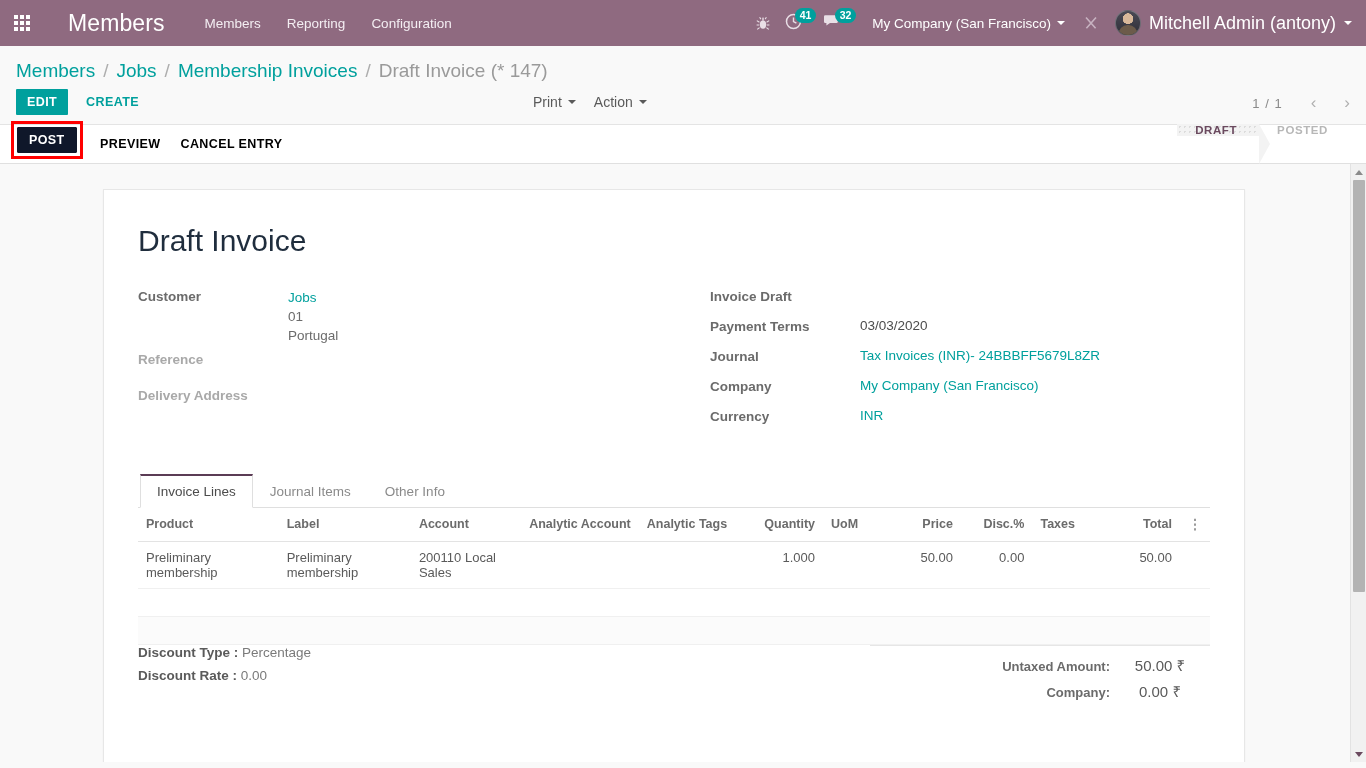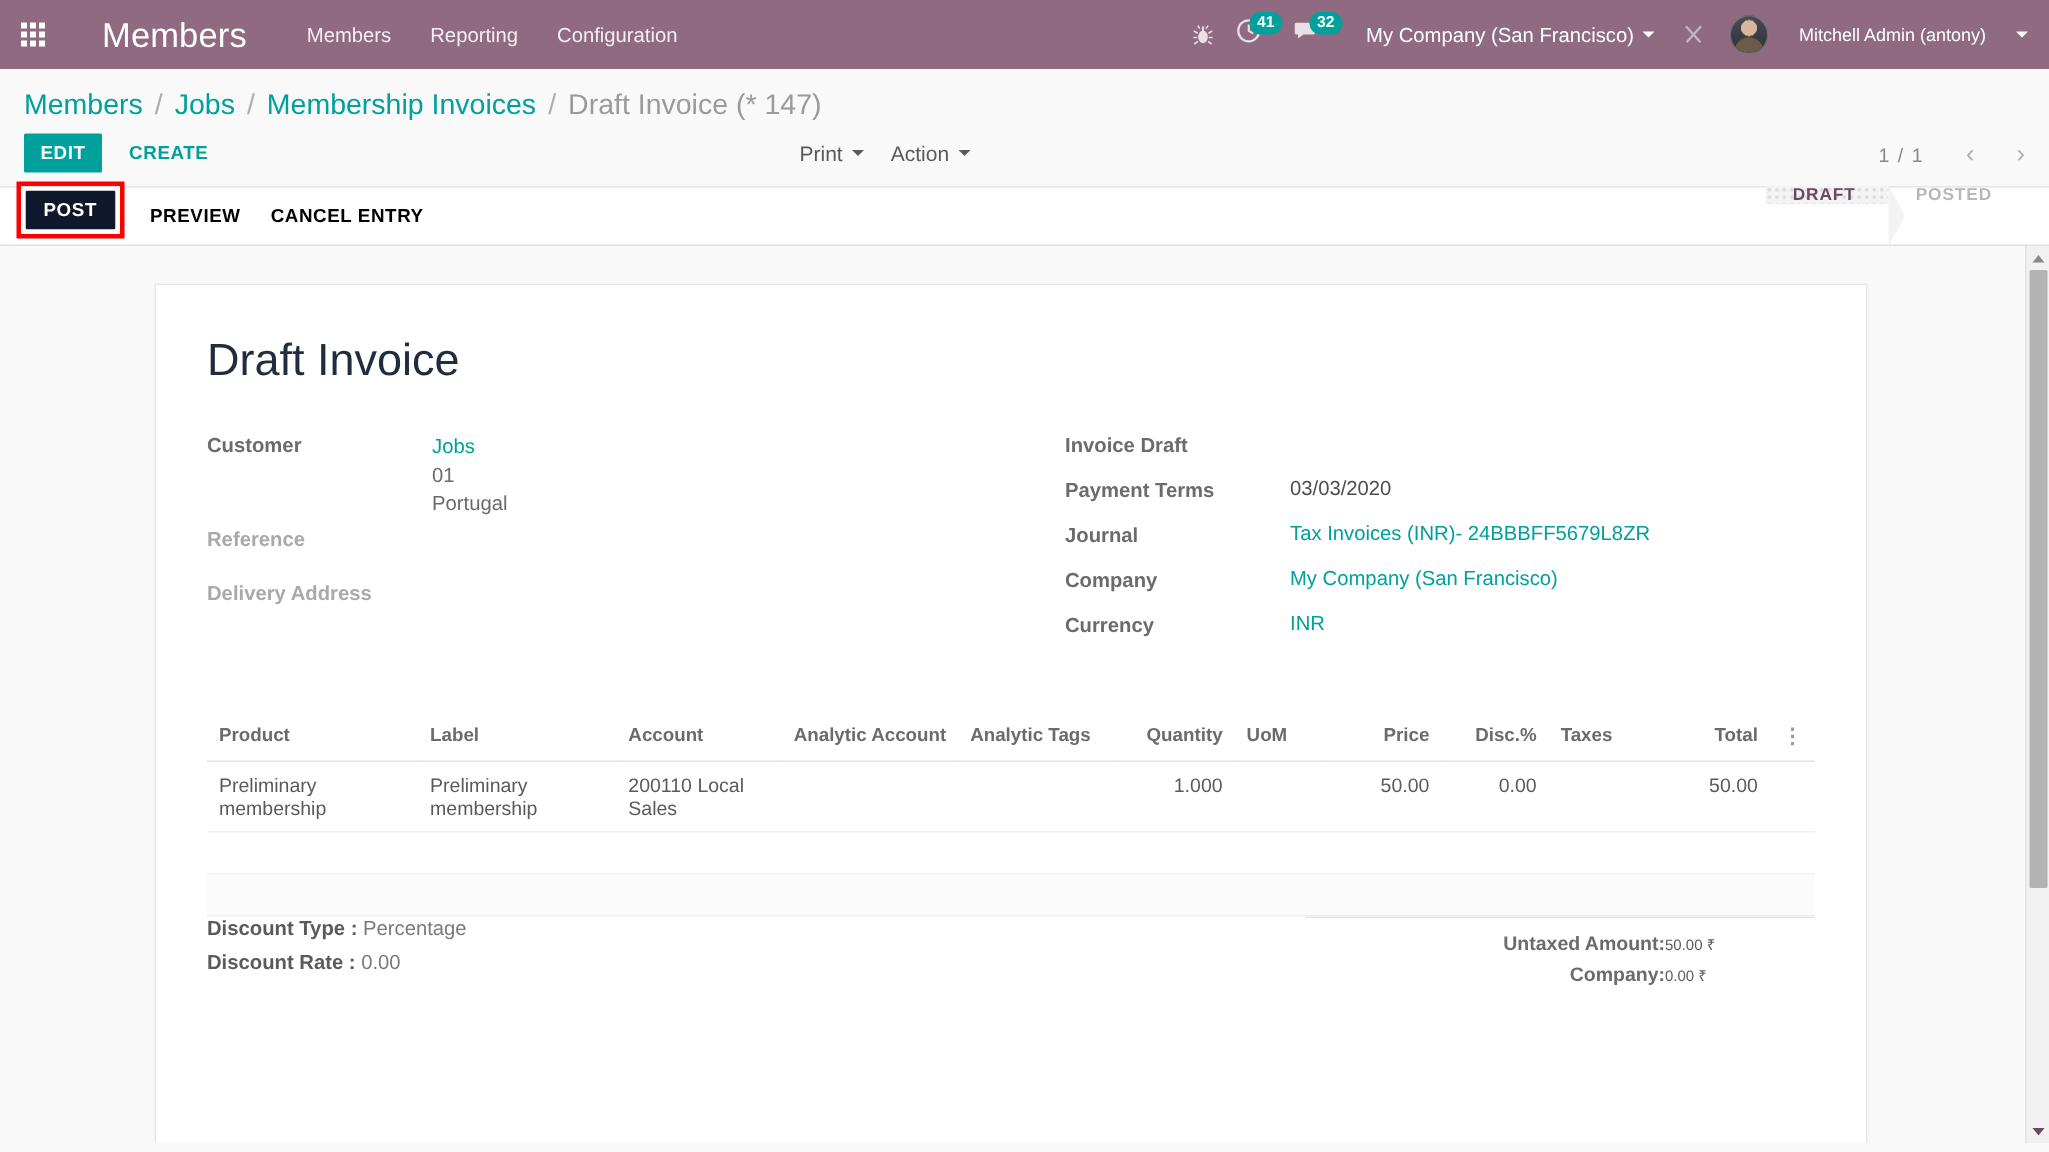--- a/index.html
+++ b/index.html
@@ -89,24 +89,24 @@
     white-space: nowrap;
   }
   .caret {
     width: 0; height: 0;
     border-left: 4px solid transparent;
     border-right: 4px solid transparent;
     border-top: 4px solid currentColor;
     display: inline-block;
   }
   .user-box {
-    display: flex; align-items: center; gap: 20px;
+    display: flex; align-items: center; gap: 8px;
     padding-left: 8px;
     cursor: pointer;
-    font-size: 12px;
+    font-size: 18px;
     white-space: nowrap;
   }
   .avatar {
     width: 26px; height: 26px; border-radius: 50%;
     background: radial-gradient(circle at 50% 32%, #d8b89a 0 26%, transparent 27%),
                 linear-gradient(#4a4a55, #2e2e38);
     overflow: hidden;
     position: relative;
     border: 1px solid rgba(255,255,255,.25);
     flex: none;
@@ -418,22 +418,22 @@
     padding: 3px 0;
   }
   .tlabel {
     font-size: 13px;
     font-weight: 700;
     color: #6b6b6b;
     text-align: right;
   }
   .tval {
     width: 100px;
-    text-align: left;
-    font-size: 10px;
+    text-align: center;
+    font-size: 15px;
     color: #5a5a5a;
   }
   .trow.grand { margin-top: 22px; padding-top: 8px; }
 
   
   .vscroll {
     position: absolute;
     right: 0; top: 0;
     width: 16px;
     height: 598px;
@@ -632,20 +632,25 @@
             <div class="fvalue link">My Company (San Francisco)</div>
           </div>
           <div class="frow">
             <div class="flabel">Currency</div>
             <div class="fvalue link">INR</div>
           </div>
         </div>
       </div>
 
       <div class="notebook">
+        <div class="tabs">
+          <div class="tab active">Invoice Lines</div>
+          <div class="tab">Journal Items</div>
+          <div class="tab">Other Info</div>
+        </div>
 
         <table class="lines">
           <thead>
             <tr>
               <th class="col-prod">Product</th>
               <th class="col-label">Label</th>
               <th class="col-acct">Account</th>
               <th class="col-anacct">Analytic Account</th>
               <th class="col-anatags">Analytic Tags</th>
               <th class="col-qty num">Quantity</th>

